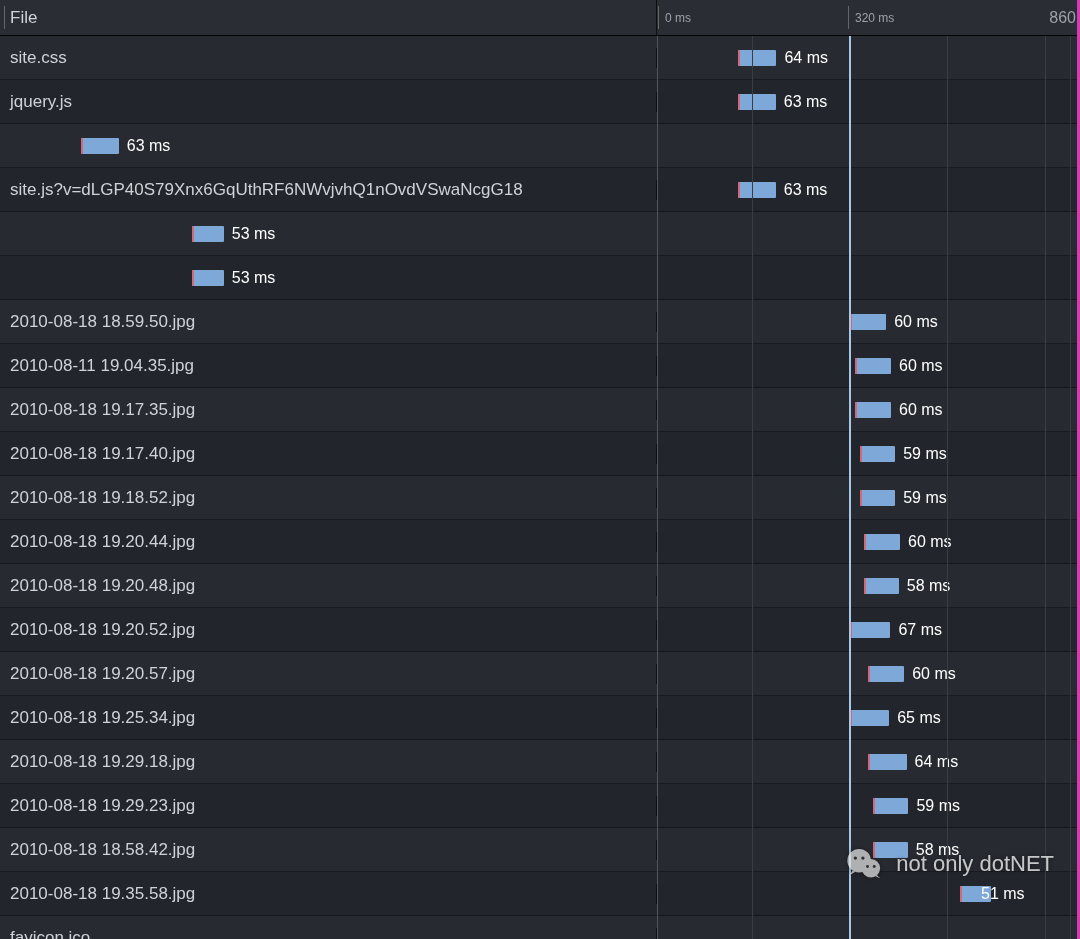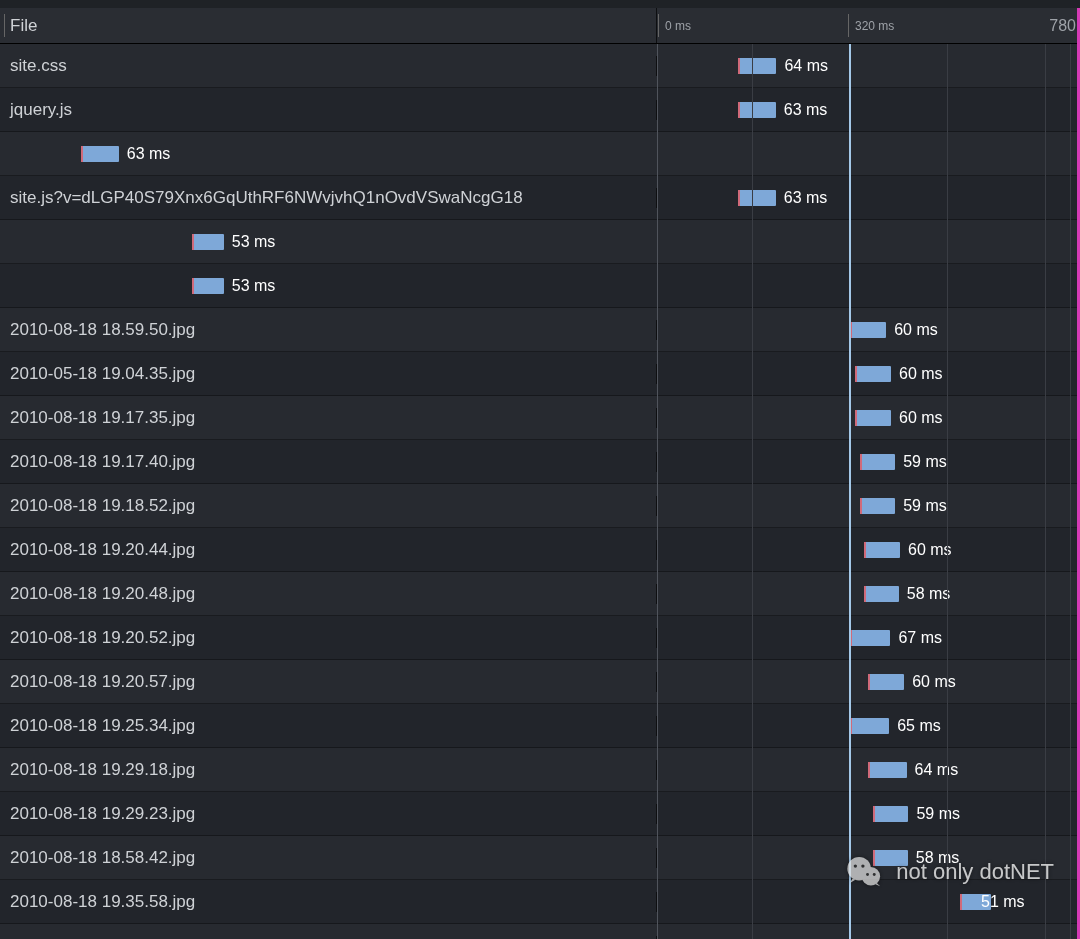--- a/index.html
+++ b/index.html
@@ -13,21 +13,21 @@
     --bar:#7ea8d8;
     --bar-red:#d06a7a;
     --marker:#a4c8e8;
     --accent:#d63ab6;
   }
   *{box-sizing:border-box;}
   html,body{margin:0;padding:0;width:1080px;height:939px;overflow:hidden;background:var(--bg);font-family:"Segoe UI",Arial,sans-serif;font-size:17px;color:var(--text);}
   .panel{position:relative;width:1080px;height:939px;}
 
   
-  .hdr{display:flex;height:36px;background:var(--header-bg);border-bottom:1px solid #000;align-items:center;margin-top:8px;}
+  .hdr{display:flex;height:36px;background:var(--header-bg);border-bottom:1px solid #000;align-items:center;}
   .hdr .col-file{flex:0 0 657px;border-right:1px solid #0e0f11;padding-left:10px;font-size:17px;color:var(--text);position:relative;display:flex;align-items:center;height:100%;}
   .hdr .col-file::before{content:"";position:absolute;left:4px;top:6px;bottom:6px;width:1px;background:#666;}
   .hdr .col-time{flex:1;position:relative;height:100%;}
   .tick{position:absolute;top:0;bottom:0;display:flex;align-items:center;color:var(--text-dim);font-size:12px;}
   .tick::before{content:"";position:absolute;left:-1px;top:6px;bottom:6px;width:1px;background:#666;}
   .tick span{padding-left:6px;}
   .tick-r{position:absolute;top:0;bottom:0;display:flex;align-items:center;color:var(--text-dim);font-size:16px;}
   .tick-r span{padding-right:4px;}
 
   
@@ -66,21 +66,21 @@
   <div class="hdr">
     <div class="col-file">File</div>
     <div class="col-time">
       <div class="tick" style="left:2px">
           <span>0 ms</span>
         </div>
       <div class="tick" style="left:192px">
           <span>320 ms</span>
         </div>
       <div class="tick-r" style="right:0">
-          <span>780</span>
+          <span>860</span>
         </div>
     </div>
   </div>
 
   <div class="rows" id="rows">
       <div class="row">
         <div class="file">site.css</div>
         <div class="wf">
           <div class="bar" style="left: 81px; width: 38.4px;">
             <div class="red"></div>
@@ -133,21 +133,21 @@
       <div class="row">
         <div class="file">2010-08-18 18.59.50.jpg</div>
         <div class="wf">
           <div class="bar" style="left: 193.2px; width: 36px;">
             <div class="red"></div>
           </div>
           <div class="dur" style="left: 237.2px;">60 ms</div>
         </div>
       </div>
       <div class="row">
-        <div class="file">2010-05-18 19.04.35.jpg</div>
+        <div class="file">2010-08-11 19.04.35.jpg</div>
         <div class="wf">
           <div class="bar" style="left: 198px; width: 36px;">
             <div class="red"></div>
           </div>
           <div class="dur" style="left: 242px;">60 ms</div>
         </div>
       </div>
       <div class="row">
         <div class="file">2010-08-18 19.17.35.jpg</div>
         <div class="wf">

